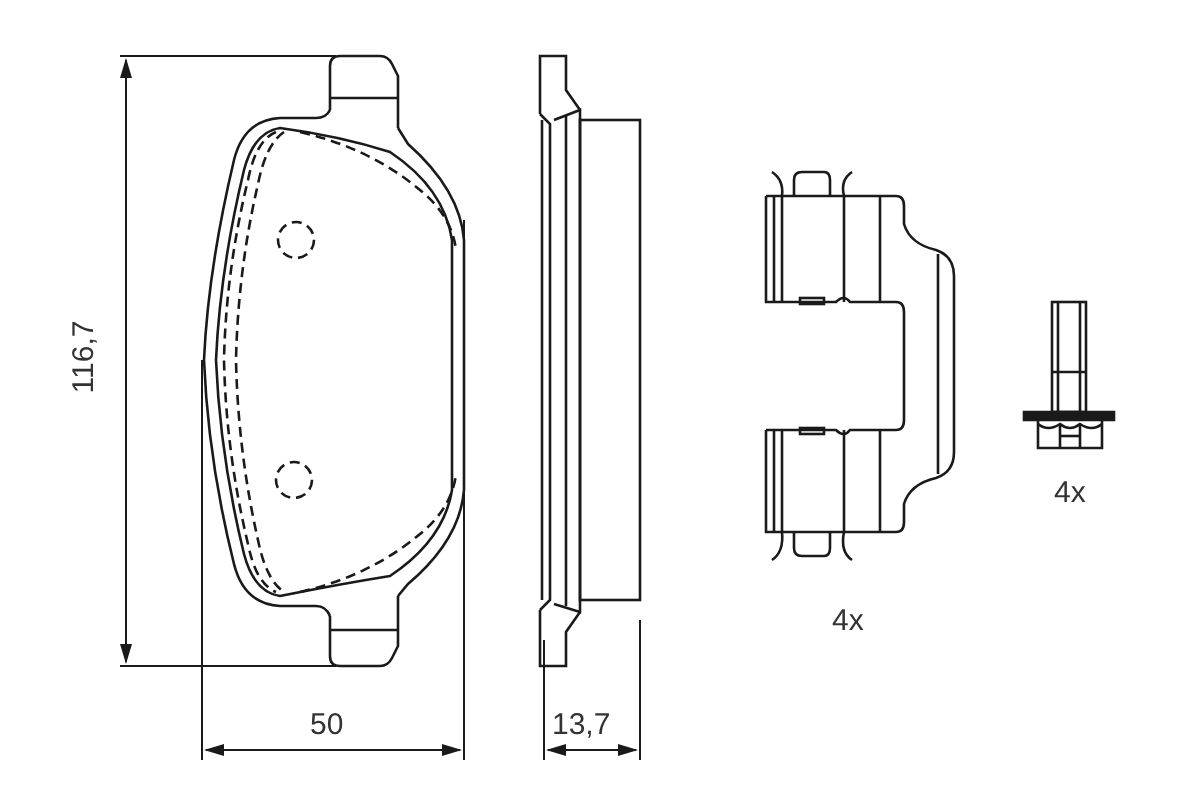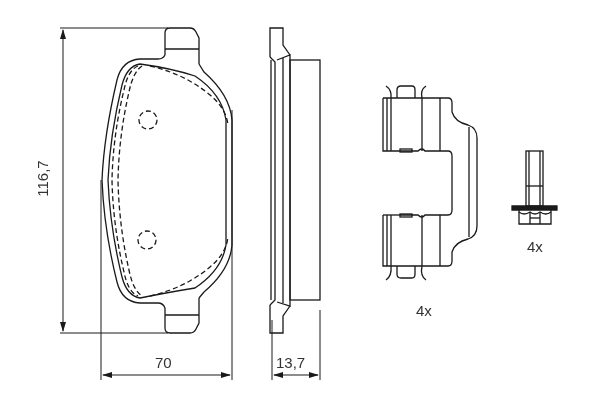--- a/index.html
+++ b/index.html
@@ -116,17 +116,17 @@
     <path d="M519,210 L519,224 L551,224 L551,210"></path>
     <line x1="530" y1="212" x2="530" y2="224"></line>
     <line x1="540" y1="212" x2="540" y2="224"></line>
     <path d="M519,212 Q524,216 530,212 Q535,216 540,212 Q546,216 551,212"></path>
     <line x1="530" y1="218" x2="540" y2="218"></line>
   </g>
 </svg>
 
 
 <div class="vlbl" style="left:22px; top:170px; width:40px; text-align:center;">116,7</div>
-<div class="lbl" style="left:155px; top:354px;">70</div>
+<div class="lbl" style="left:155px; top:354px;">50</div>
 <div class="lbl" style="left:276px; top:354px;">13,7</div>
 <div class="lbl" style="left:416px; top:302px;">4x</div>
 <div class="lbl" style="left:527px; top:238px;">4x</div>
 </div>
 
 </body></html>

